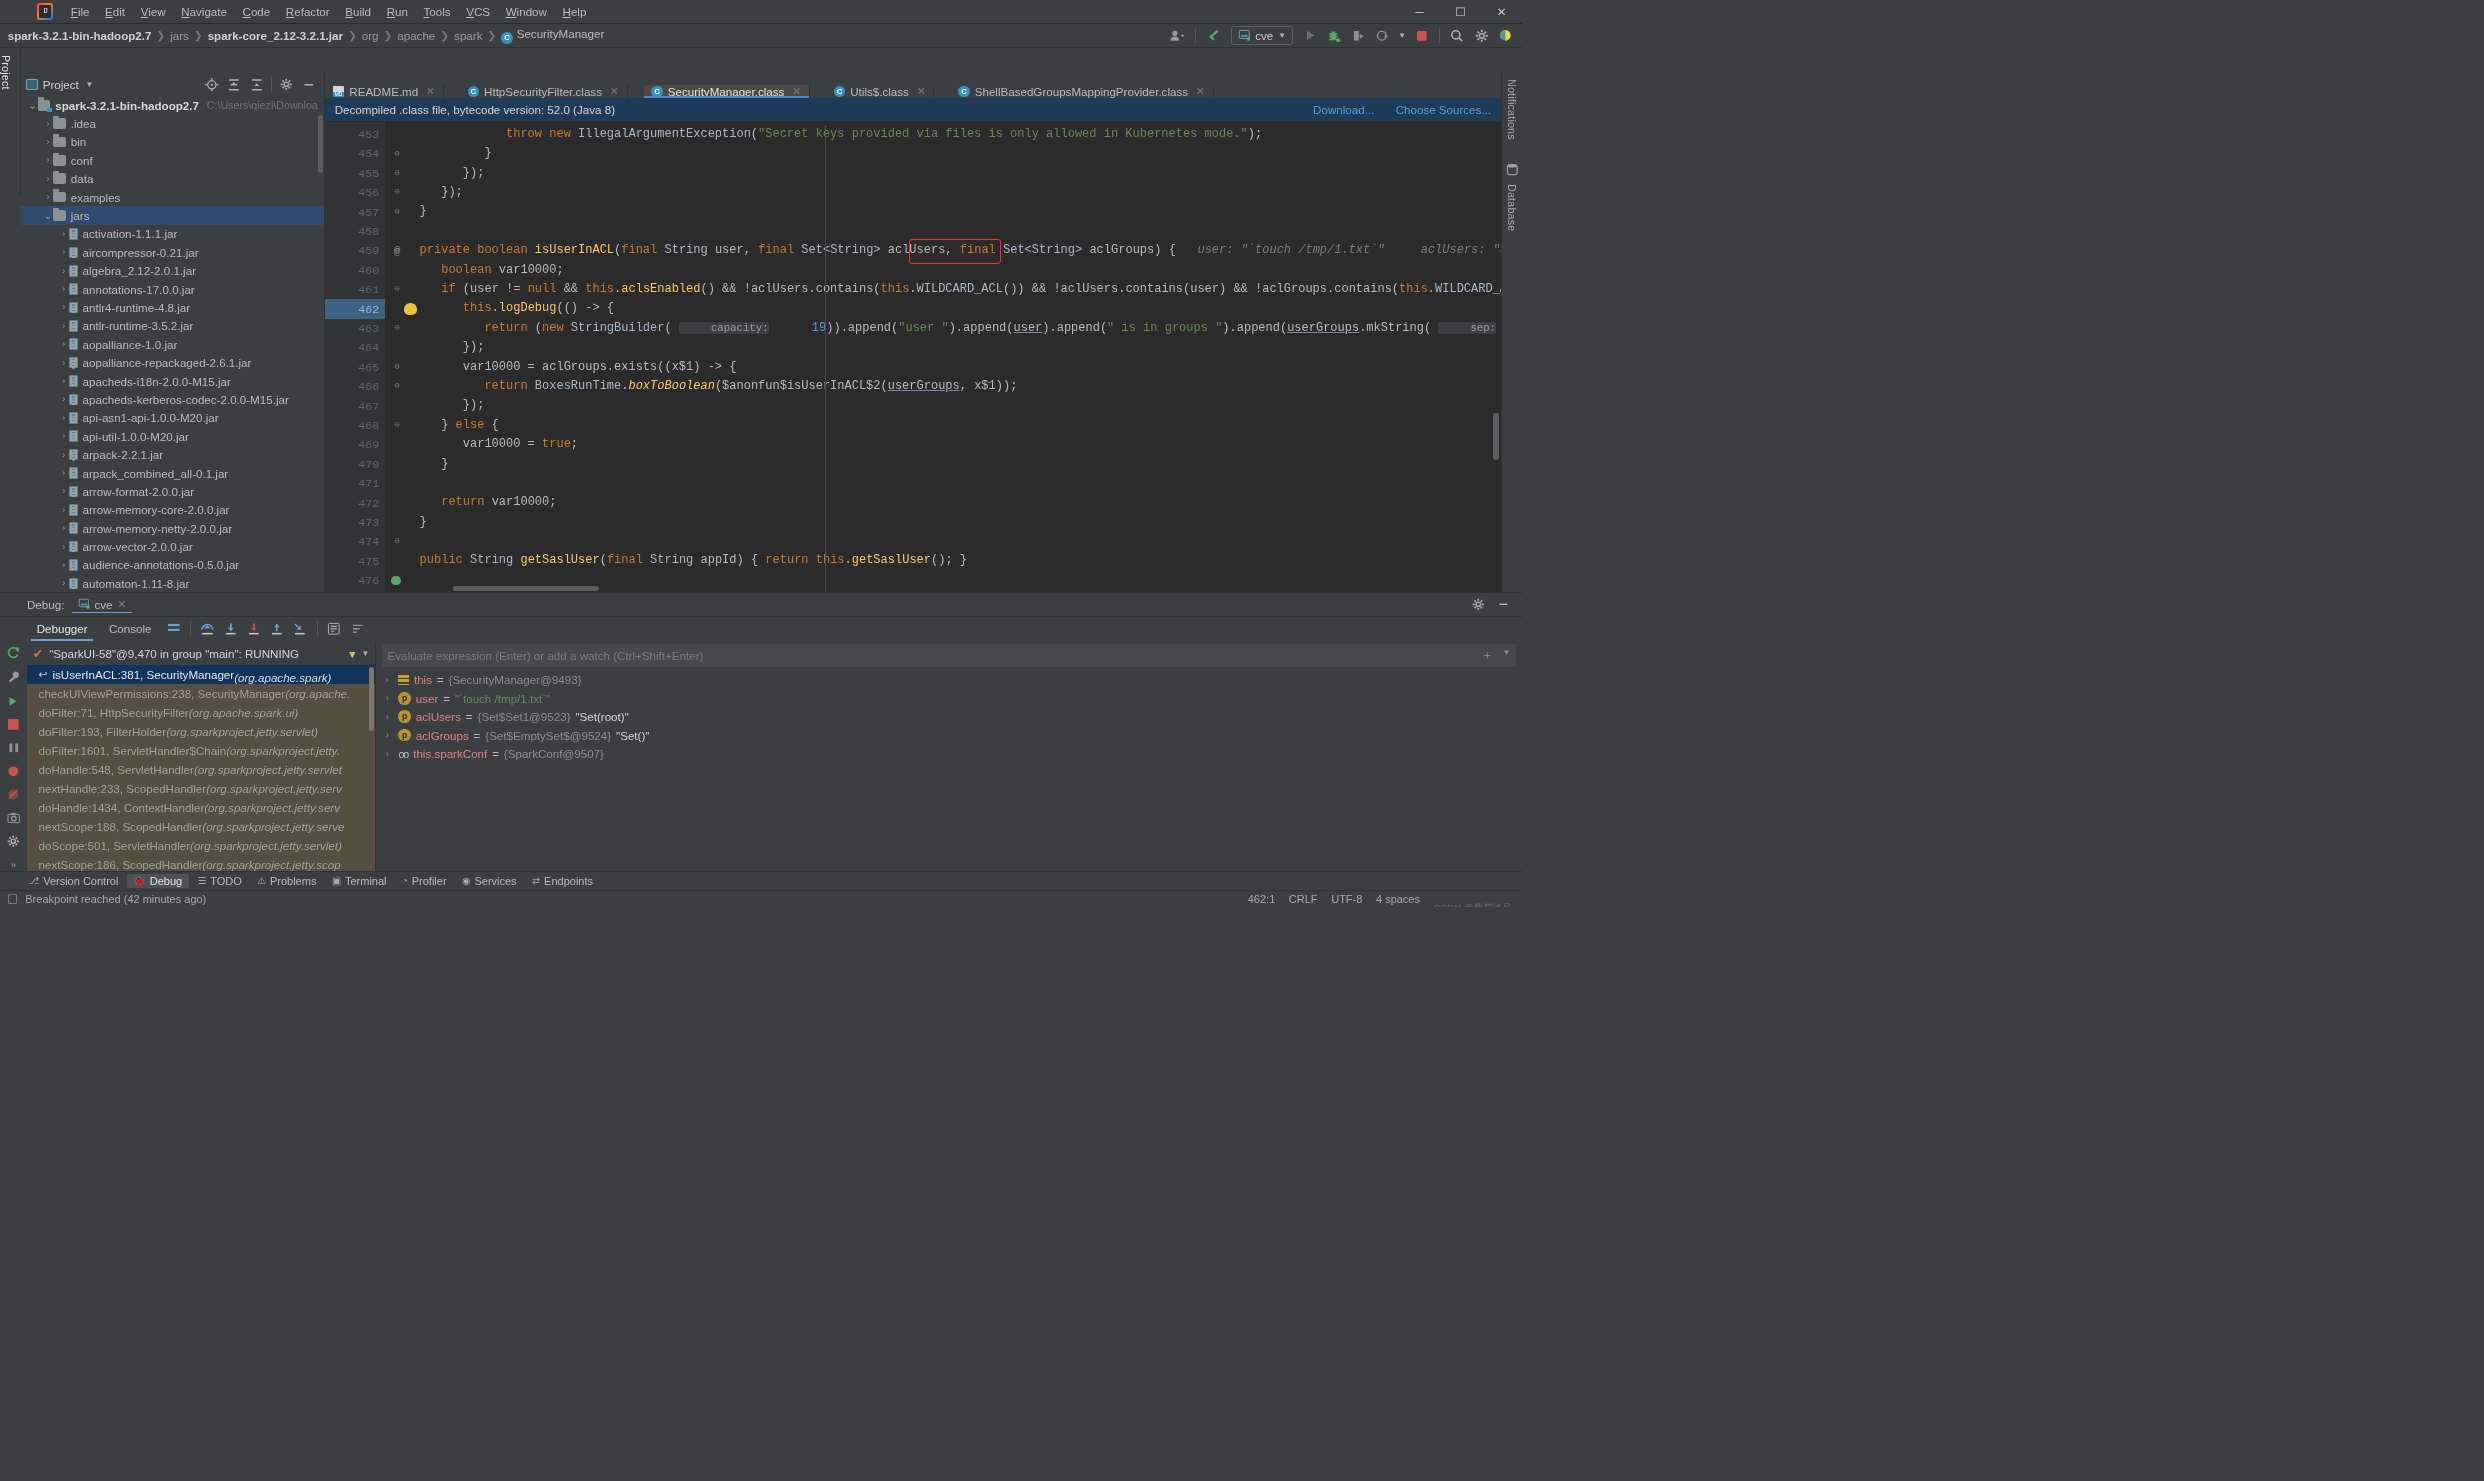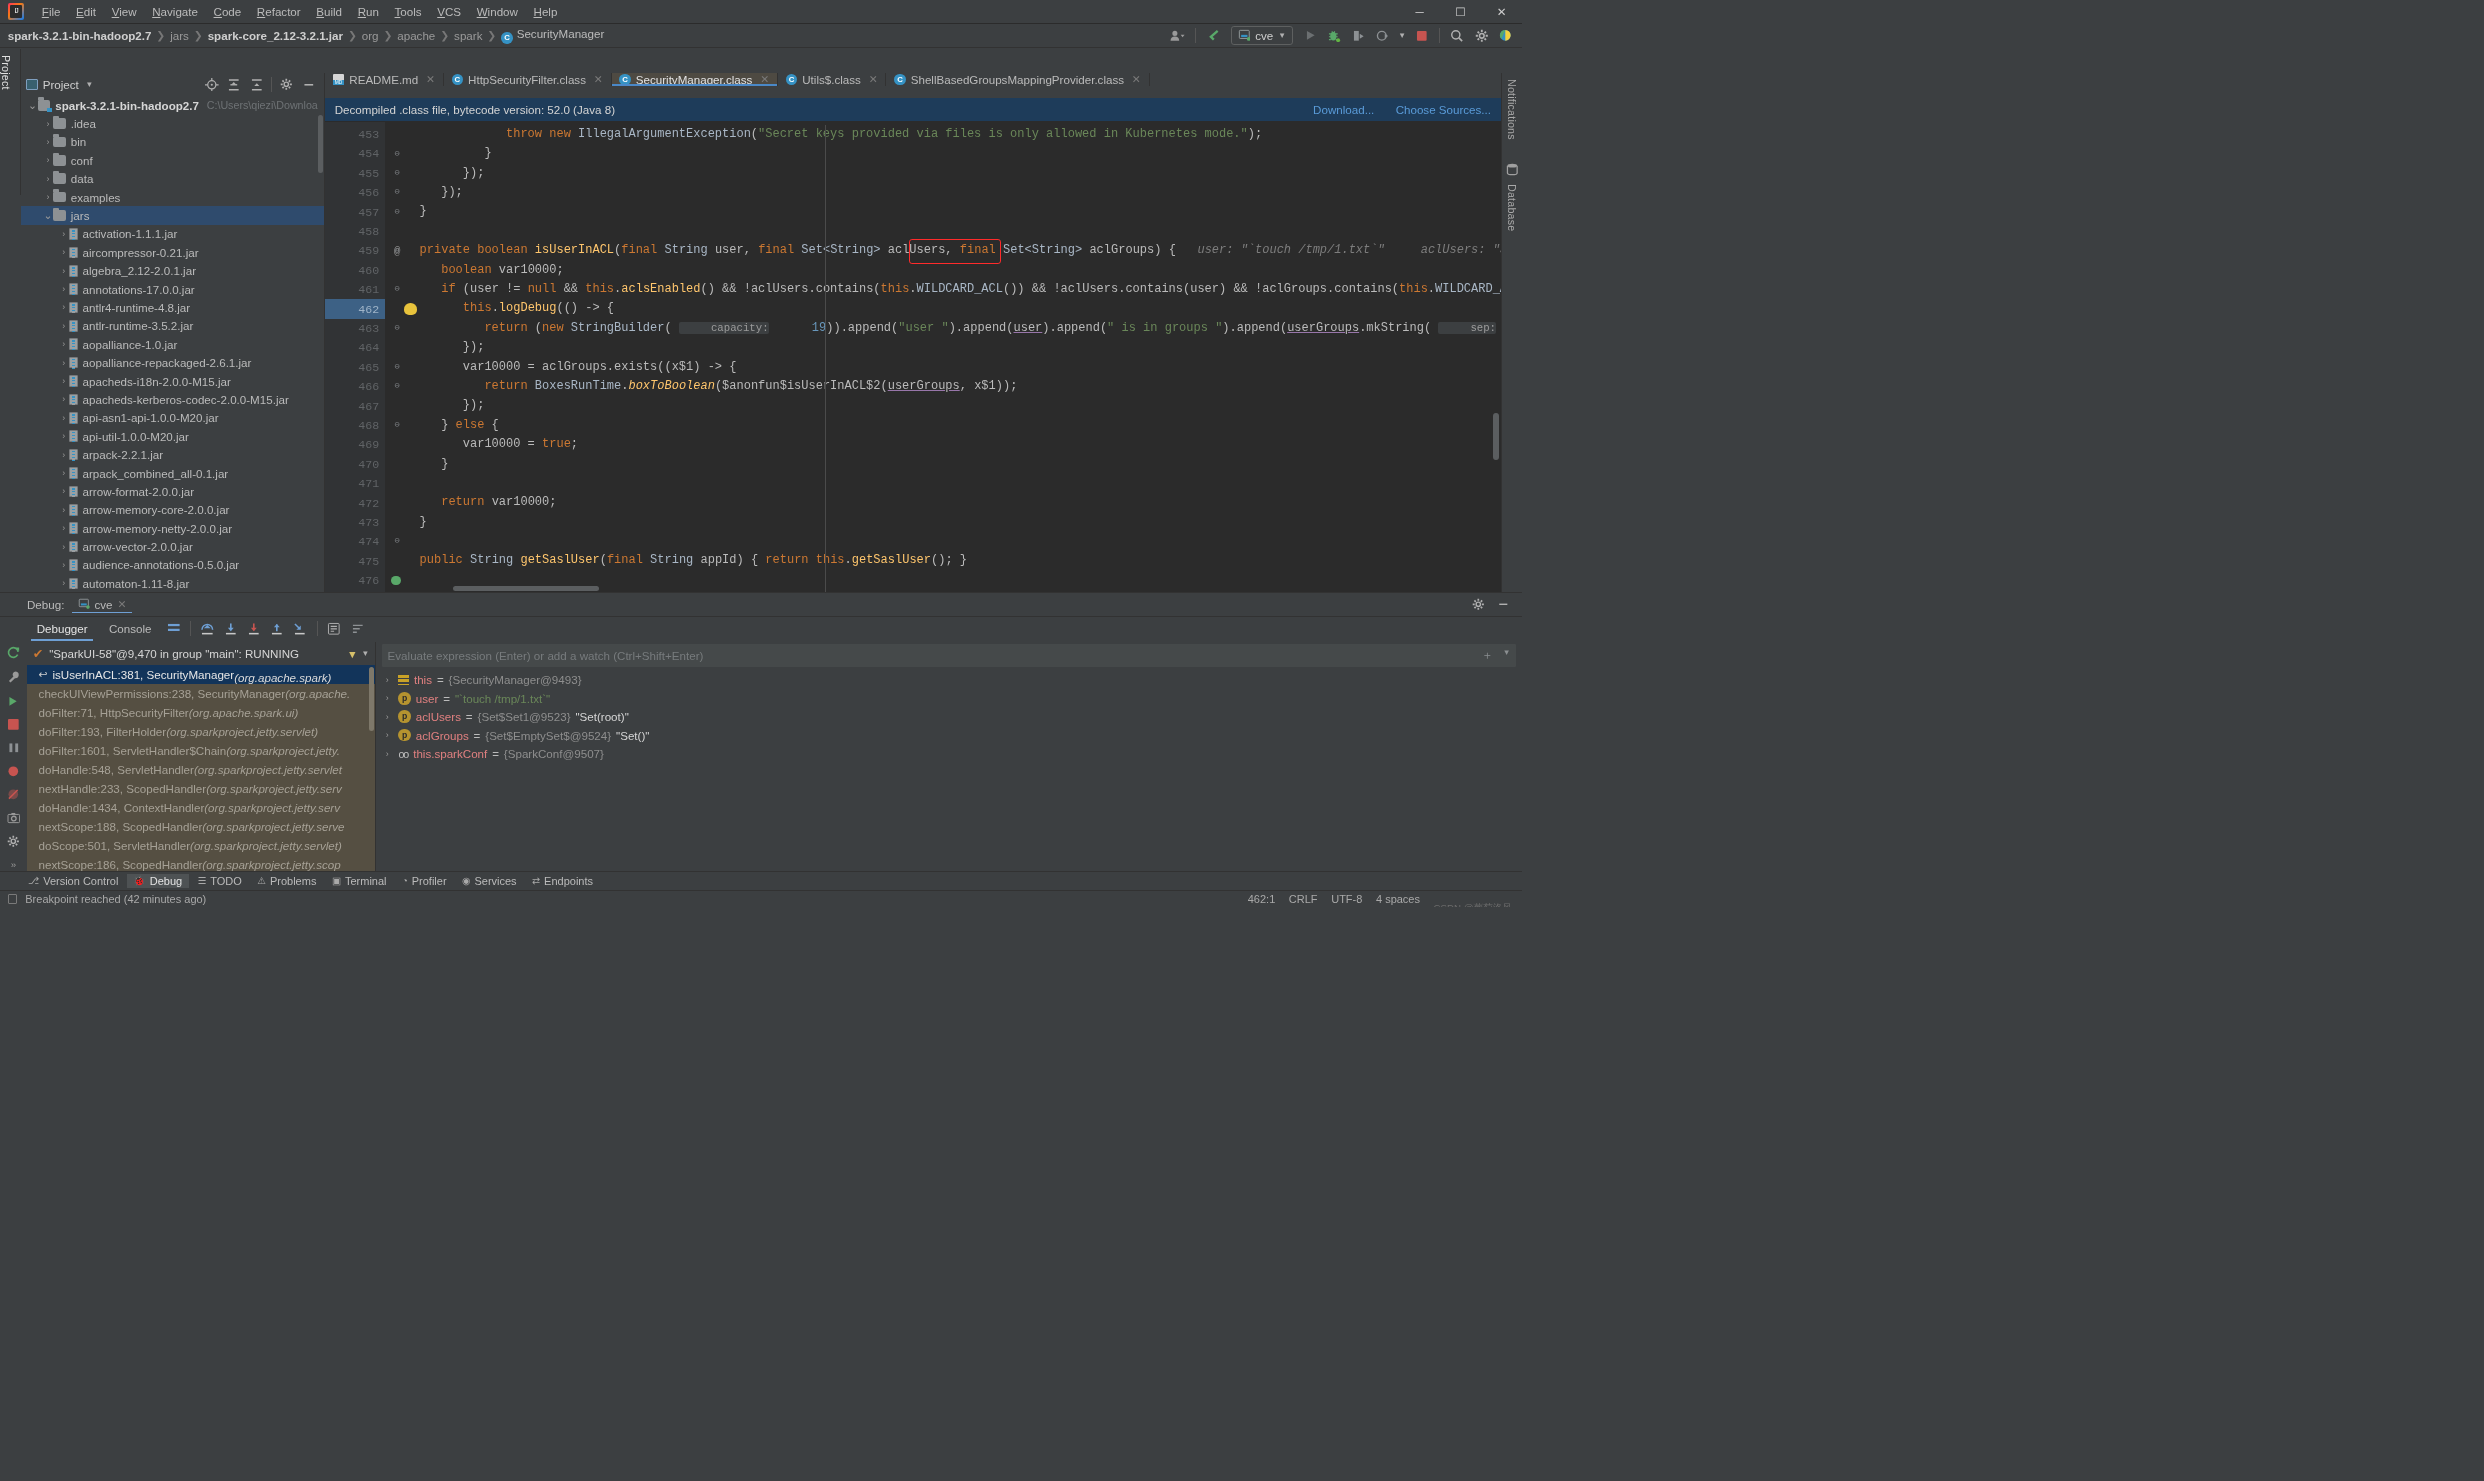--- a/index.html
+++ b/index.html
@@ -2,21 +2,21 @@
 <html><head>
 <meta charset="utf-8">
 <style>
   * { box-sizing: border-box; margin:0; padding:0; }
   html,body{ width:1522px; height:907px; overflow:hidden; background:#3c3f41;
     font-family:"Liberation Sans", sans-serif; }
   body{ position:relative; font-size:11px; color:#bbbbbb; }
 
   
   #titlebar{ height:24px; background:#3c3f41; display:flex; align-items:center;
-             border-bottom:1px solid #2b2b2b; position:relative; }
+             border-bottom:1px solid #2b2b2b; position:relative;padding-left:29px; }
   #ij-logo{ width:16.5px; height:16.5px; margin:0 9.7px 0 7.8px; flex:none; position:relative;
             background:linear-gradient(135deg,#fe315d 0%,#f97a12 40%,#087cfa 100%);
             border-radius:1.9px; }
   #ij-logo:after{ content:"IJ"; position:absolute; inset:1.9px; background:#2b2b2b; color:#fff;
             font-size:6.8px; line-height:12.6px; text-align:center; border-radius:1px; letter-spacing:-1px;}
   .menu-item{ padding:2.9px 7.8px; color:#bbbbbb; font-size:11.6px; white-space:nowrap; cursor:default; }
   #win-title{ position:absolute; left:0; right:0; text-align:center; color:#a0a0a0;
               font-size:11.6px; pointer-events:none; }
   #win-btns{ margin-left:auto; display:flex; z-index:2; }
   .win-btn{ width:41px; height:24px; display:flex; align-items:center; justify-content:center;
@@ -68,21 +68,21 @@
         border:1px solid #77797b; border-radius:1px; position:relative; }
   .jar:after{ content:""; position:absolute; left:1.9px; top:1px; width:2.9px; height:9.7px;
               background:repeating-linear-gradient(#3592c4 0 1.5px,#9aa0a3 1.5px 2.9px); }
   .row .path{ color:#6e7275; margin-left:7.8px; font-size:10.7px; }
   .row .name.b{ font-weight:bold; color:#d6d6d6; }
   #proj-scroll{ position:absolute; right:1px; top:19.4px; width:4.9px; height:58px;
                 background:#5b5e60; border-radius:2.9px; }
 
   
   #editor{ position:absolute; left:325px; top:73px; right:21.3px; bottom:315px; background:#2b2b2b; }
-  #tabs{ height:25px; background:#3c3f41; display:flex; align-items:flex-start; }
+  #tabs{ height:25px; background:#3c3f41; display:flex; align-items:flex-end;gap:16px; }
   .tab{ display:flex; align-items:center; gap:4.9px; padding:0 7.8px; font-size:11.6px;
         color:#bbbbbb; border-right:1px solid #323232; position:relative; white-space:nowrap;}
   .tab.active{ background:#4e4a42; color:#e3e3e3; }
   .tab.active:after{ content:""; position:absolute; left:0; right:0; bottom:0; height:1.9px;
                      background:#4a88c7; }
   .tab .x{ color:#7a7a7a; font-size:10.7px; margin-left:2.9px; }
   .md-ic{ width:11.6px; height:11.6px; background:#d6d6d6; border-radius:1px; position:relative; flex:none;}
   .md-ic:after{ content:"MD"; position:absolute; left:0; right:0; bottom:0; height:5.8px;
                 background:#3592c4; color:#fff; font-size:4.9px; line-height:5.8px; text-align:center;}
   .c-ic{ width:11.6px; height:11.6px; border-radius:50%; background:#3592c4; color:#fff;

